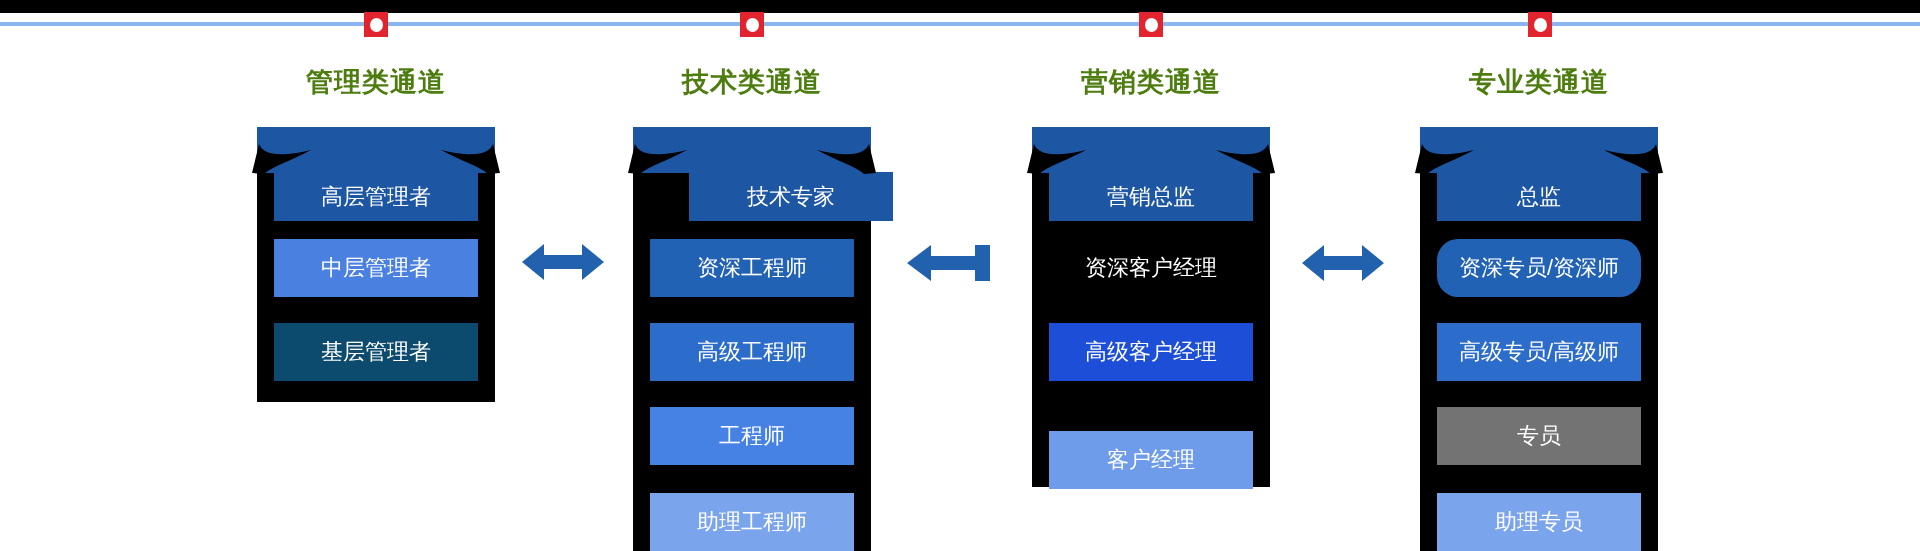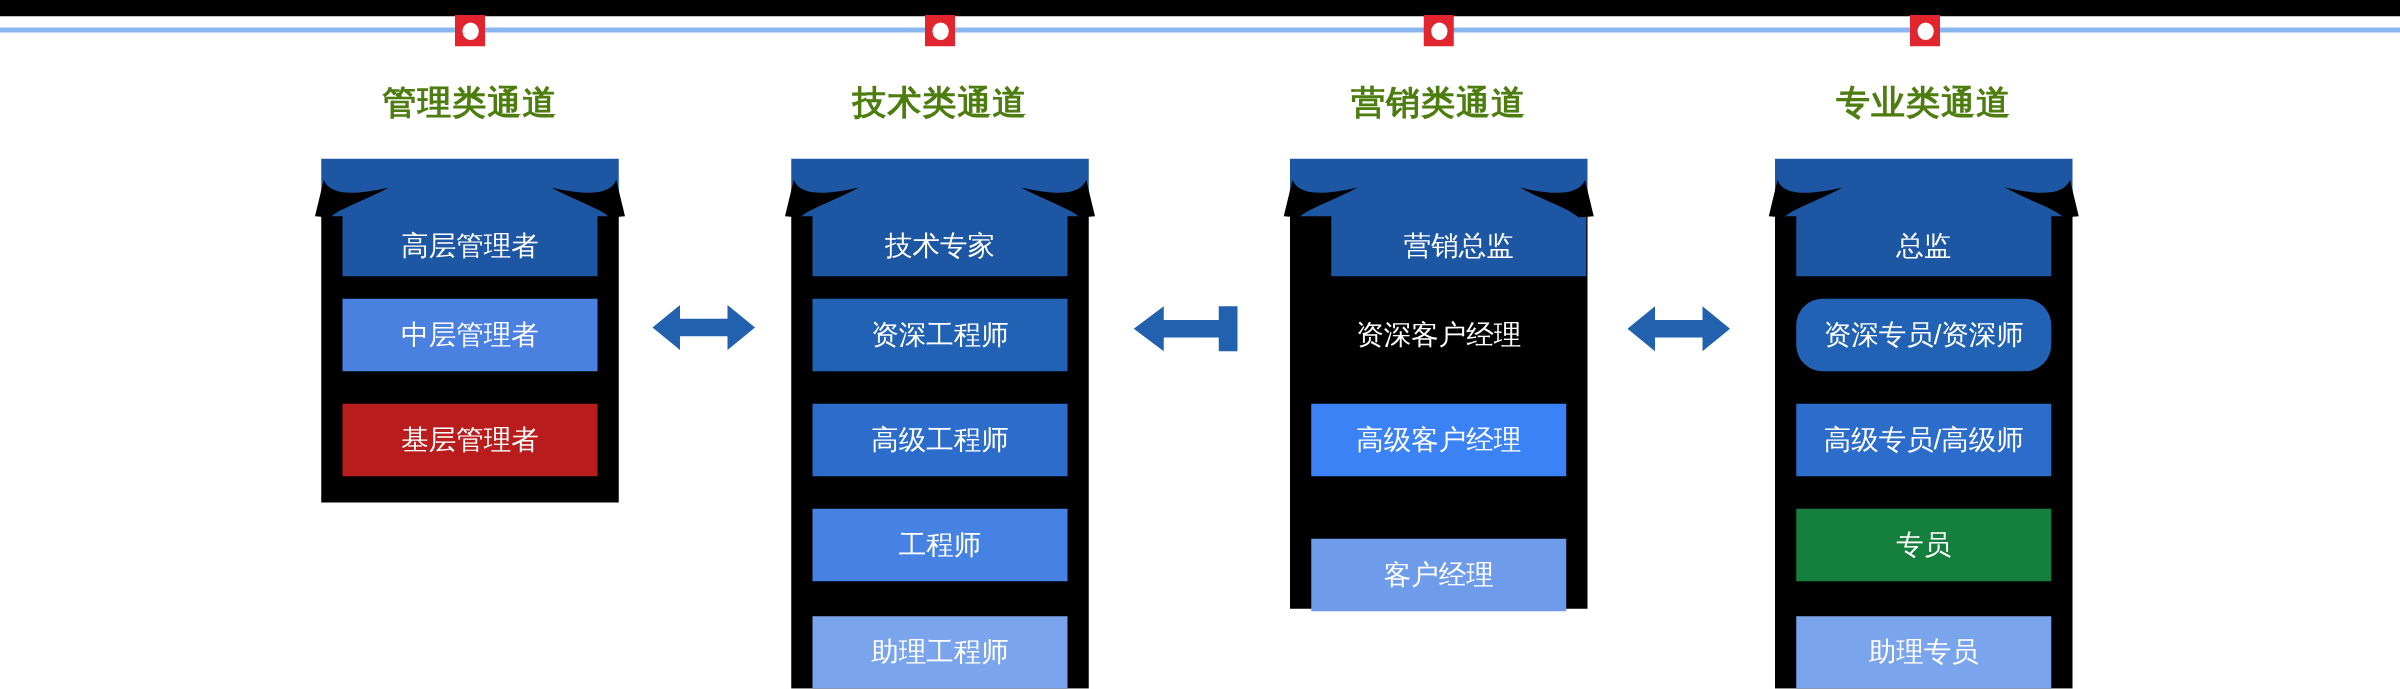--- a/index.html
+++ b/index.html
@@ -65,34 +65,34 @@
     <svg class="wings" viewBox="0 0 254 44">
       <path d="M3,43 L10,14 C14,24 28,28 62,20 C44,30 24,36 15,44 Z" fill="#000000"></path>
       <path d="M3,43 L10,14 C14,24 28,28 62,20 C44,30 24,36 15,44 Z" fill="#000000" transform="translate(254 0) scale(-1 1)"></path>
     </svg>
     <div class="level header-text" style="background-color: rgb(29, 86, 163); justify-content: center;">
         <span>高层管理者</span>
       </div>
     <div class="level t2" style="background-color: rgb(74, 128, 224);">
         <span>中层管理者</span>
       </div>
-    <div class="level t3" style="background-color: #b91c1c;">
+    <div class="level t3" style="background-color: #0c4a6e;">
         <span>基层管理者</span>
       </div>
   </div>
 
   <div class="column" style="--cx:752px; --frame-h:379px">
     <div class="col-title">技术类通道</div>
     <div class="frame"></div>
     <div class="header-wide" style="background-color: rgb(29, 86, 163);"></div>
     <svg class="wings" viewBox="0 0 254 44">
       <path d="M3,43 L10,14 C14,24 28,28 62,20 C44,30 24,36 15,44 Z" fill="#000000"></path>
       <path d="M3,43 L10,14 C14,24 28,28 62,20 C44,30 24,36 15,44 Z" fill="#000000" transform="translate(254 0) scale(-1 1)"></path>
     </svg>
-    <div class="level header-text" style="background-color: rgb(29, 86, 163);">
+    <div class="level header-text" style="background-color: rgb(29, 86, 163); margin-left: 39px;">
         <span>技术专家</span>
       </div>
     <div class="level t2" style="background-color: rgb(34, 98, 181);">
         <span>资深工程师</span>
       </div>
     <div class="level t3" style="background-color: rgb(44, 108, 202);">
         <span>高级工程师</span>
       </div>
     <div class="level t4" style="background-color: rgb(70, 129, 228);">
         <span>工程师</span>
@@ -103,27 +103,27 @@
   </div>
 
   <div class="column" style="--cx:1151px; --frame-h:315px">
     <div class="col-title">营销类通道</div>
     <div class="frame"></div>
     <div class="header-wide" style="background-color: rgb(29, 86, 163);"></div>
     <svg class="wings" viewBox="0 0 254 44">
       <path d="M3,43 L10,14 C14,24 28,28 62,20 C44,30 24,36 15,44 Z" fill="#000000"></path>
       <path d="M3,43 L10,14 C14,24 28,28 62,20 C44,30 24,36 15,44 Z" fill="#000000" transform="translate(254 0) scale(-1 1)"></path>
     </svg>
-    <div class="level header-text" style="background-color: rgb(29, 86, 163); margin-left: 16px;">
+    <div class="level header-text" style="background-color: rgb(29, 86, 163);">
         <span>营销总监</span>
       </div>
     <div class="level t2" style="background-color: #000000;">
         <span>资深客户经理</span>
       </div>
-    <div class="level t3" style="background-color: #3b82f6; justify-content: center;">
+    <div class="level t3" style="background-color: #1d4ed8; justify-content: center;">
         <span>高级客户经理</span>
       </div>
     <div class="level t4" style="background-color: rgb(111, 156, 234); margin-top: 24px;">
         <span>客户经理</span>
       </div>
   </div>
 
   <div class="column" style="--cx:1539px; --frame-h:379px">
     <div class="col-title">专业类通道</div>
     <div class="frame"></div>
@@ -134,21 +134,21 @@
     </svg>
     <div class="level header-text" style="background-color: rgb(29, 86, 163);">
         <span>总监</span>
       </div>
     <div class="level t2" style="background-color: rgb(34, 98, 181); border-radius: 21px;">
         <span>资深专员/资深师</span>
       </div>
     <div class="level t3" style="background-color: rgb(44, 108, 202);">
         <span>高级专员/高级师</span>
       </div>
-    <div class="level t4" style="background-color: #15803d; justify-content: center;">
+    <div class="level t4" style="background-color: #737373; justify-content: center;">
         <span>专员</span>
       </div>
     <div class="level t5" style="background-color: rgb(122, 164, 236);">
         <span>助理专员</span>
       </div>
   </div>
 
   <svg class="arrow" style="left:522px;top:243px;width:82px;height:38px" viewBox="0 0 82 38">
     <polygon points="0,19 22,1 22,12 60,12 60,1 82,19 60,37 60,26 22,26 22,37" fill="#2161ae"></polygon>
   </svg>

